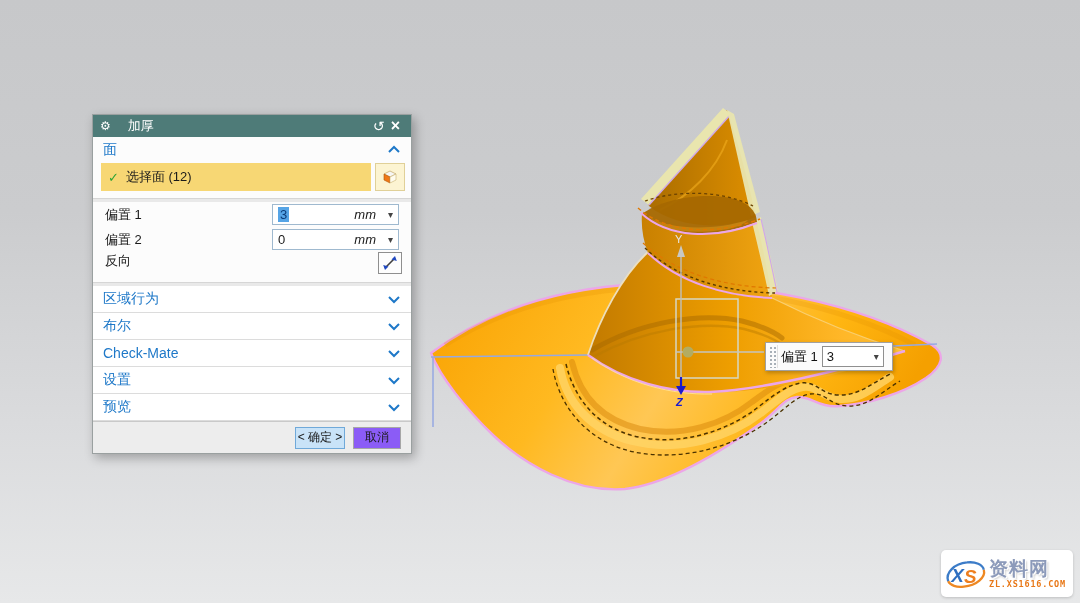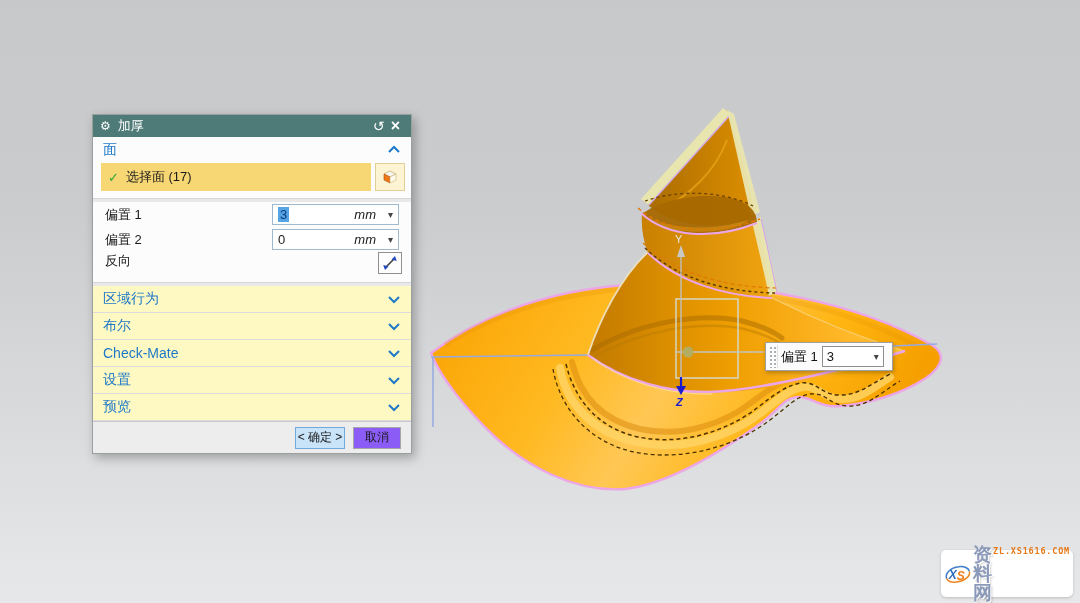--- a/index.html
+++ b/index.html
@@ -14,21 +14,21 @@
   .vp{position:absolute;left:0;top:0;width:1080px;height:603px;}
   
   .dialog{
     position:absolute;left:92px;top:114px;width:320px;
     background:#E9E9E9;border:1px solid #9AA0A0;
     box-shadow:3px 4px 10px rgba(0,0,0,.28);
     font-size:13px;color:#1a1a1a;box-sizing:border-box;
   }
   .titlebar{height:22px;background:#4E7B78;color:#fff;display:flex;align-items:center;padding:0 7px;}
   .titlebar .gear{font-size:12px;line-height:1;}
-  .titlebar .title{flex:1;margin-left:7px;font-size:13px;}
+  .titlebar .title{flex:1;margin-left:17px;font-size:13px;}
   .tb-btn{width:17px;text-align:center;color:#fff;font-size:14px;line-height:1;cursor:default;}
   .tb-btn.close{font-size:16px;font-weight:bold;}
   .card{background:#FCFCFC;margin-bottom:3px;border-bottom:1px solid #D6D6D6;}
   .sec-head{height:25px;display:flex;align-items:center;padding:0 10px;color:#1E78C8;font-size:14px;}
   .sec-head .lbl{flex:1;}
   .sel-row{display:flex;align-items:center;padding:1px 6px 7px 8px;}
   .sel-bar{flex:1;height:28px;background:#F7D774;display:flex;align-items:center;padding:0 7px;}
   .check{color:#2EA336;font-weight:bold;margin-right:7px;font-size:13px;}
   .cube-btn{width:30px;height:28px;margin-left:4px;background:#FCF4D2;border:1px solid #E0D098;
     display:flex;align-items:center;justify-content:center;box-sizing:border-box;}
@@ -36,21 +36,21 @@
   .f-label{flex:1;}
   .field{width:127px;height:21px;border:1px solid #9FB9CF;background:#fff;display:flex;
     align-items:center;padding:0 5px;box-sizing:border-box;}
   .field .val{flex:1;font-size:13px;}
   .field .sel{background:#55A4E6;color:#0B3C78;padding:0 2px;}
   .field .unit{margin-right:12px;font-style:italic;}
   .field .caret,.fcaret{color:#444;font-size:10px;line-height:1;}
   .rev-row{height:26px;display:flex;align-items:flex-start;padding:0 9px 4px 12px;}
   .rev-btn{margin-left:auto;width:24px;height:22px;border:1px solid #8F8F8F;background:#FDFDFD;
     display:flex;align-items:center;justify-content:center;box-sizing:border-box;}
-  .collapsed{height:26px;background:#fef9c3;border-bottom:1px solid #DCDCDC;display:flex;
+  .collapsed{height:26px;background:#ffffff;border-bottom:1px solid #DCDCDC;display:flex;
     align-items:center;padding:0 10px;color:#1E78C8;font-size:14px;}
   .collapsed .lbl{flex:1;}
   .footer{height:31px;background:#EDEDED;display:flex;align-items:center;justify-content:flex-end;
     gap:8px;padding-right:10px;border-top:1px solid #C9C9C9;text-align:right;}
   .btn{height:22px;font-size:12px;display:flex;align-items:center;justify-content:center;box-sizing:border-box;}
   .btn.ok{width:50px;background:#C9E3F8;border:1px solid #70A9D9;}
   .btn.cancel{width:48px;background:#8b5cf6;border:1px solid #A6A6A6;}
   
   .float-box{
     position:absolute;left:765px;top:342px;width:128px;height:29px;background:#FBFBFB;
@@ -60,21 +60,21 @@
   .grip{width:9px;align-self:stretch;margin:2px 3px 2px 2px;border-right:1px solid #E0E0E0;
     background-image:radial-gradient(#A8B0B8 0.9px,transparent 1.1px);background-size:4px 4px;background-position:1px 1px;}
   .float-box .flabel{margin-right:4px;white-space:nowrap;}
   .fl-input{width:62px;height:21px;border:1px solid #8F8F8F;background:#fff;display:flex;
     align-items:center;padding:0 4px;box-sizing:border-box;}
   .fl-input .val{flex:1;}
   
   .watermark{position:absolute;left:941px;top:550px;width:132px;height:47px;background:#fff;
     border-radius:5px;display:flex;align-items:center;padding:2px 3px;box-sizing:border-box;
     box-shadow:0 1px 3px rgba(0,0,0,.18);}
-  .wm-text{display:flex;flex-direction:row;line-height:1;margin-left:1px;}
+  .wm-text{display:flex;flex-direction:column;line-height:1;margin-left:1px;}
   .wm-site{font-size:19px;font-weight:bold;color:#8C9ABA;letter-spacing:1px;
     text-shadow:1px 1px 0 #fff,2px 2px 2px rgba(0,0,0,.18);}
   .wm-url{font-size:8.5px;font-weight:bold;color:#E87818;letter-spacing:.8px;margin-top:2px;
     font-family:"DejaVu Sans Mono",monospace;}
 </style>
 </head>
 <body>
 
 <div class="screen">
 
@@ -184,21 +184,21 @@
     <div class="card">
       <div class="sec-head">
         <span class="lbl">面</span>
         <svg width="14" height="9">
             <polyline points="2,7 7,2 12,7" stroke="#1E78C8" stroke-width="2" fill="none"></polyline>
           </svg>
       </div>
       <div class="sel-row">
         <div class="sel-bar">
           <span class="check">✓</span>
-          <span>选择面 (17)</span>
+          <span>选择面 (12)</span>
         </div>
         <div class="cube-btn">
           <svg width="18" height="18">
             <polygon points="3,6 9,3 15,6 9,9" fill="#F6F6F4" stroke="#B89850" stroke-width="0.6"></polygon>
             <polygon points="3,6 9,9 9,15 3,12" fill="#F07818" stroke="#B05808" stroke-width="0.6"></polygon>
             <polygon points="15,6 9,9 9,15 15,12" fill="#FFFCEE" stroke="#C8B070" stroke-width="0.6"></polygon>
           </svg>
         </div>
       </div>
     </div>

